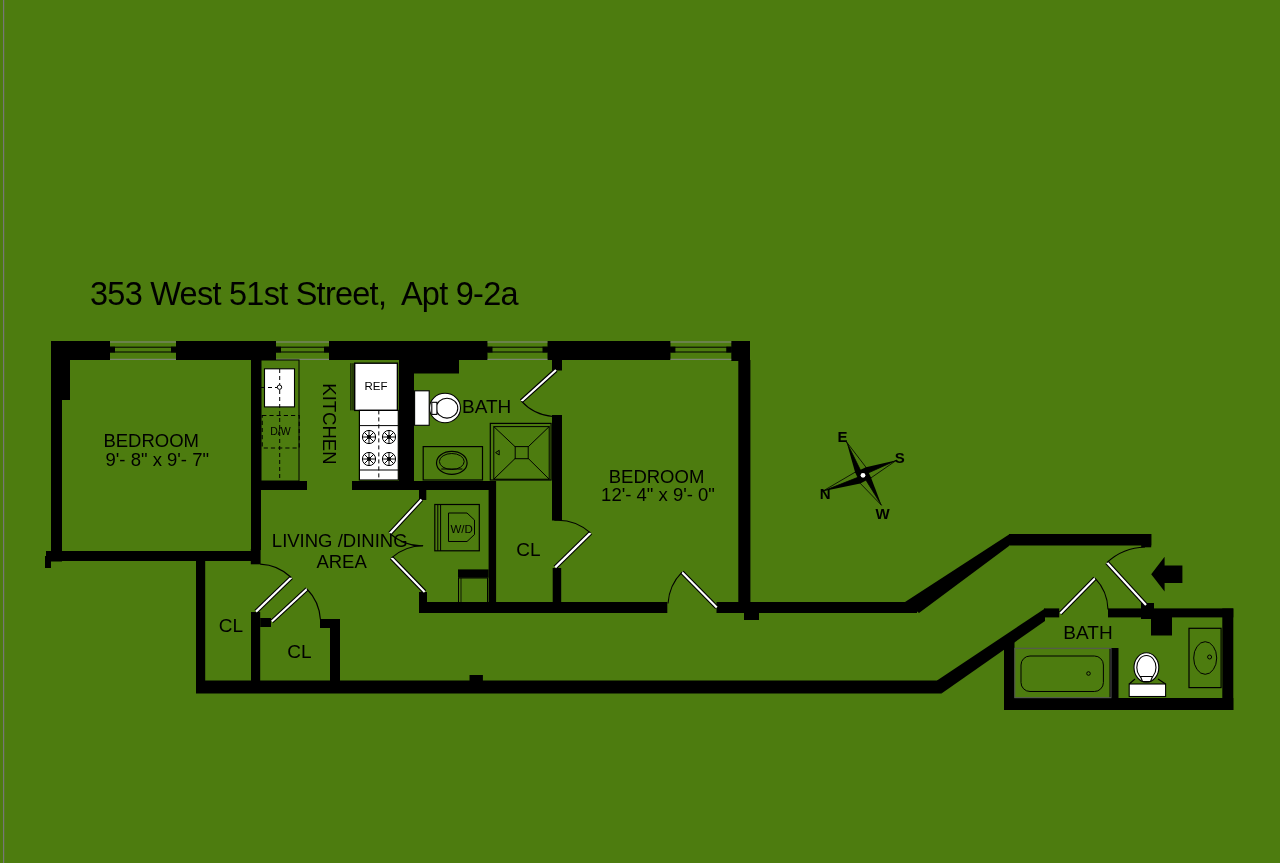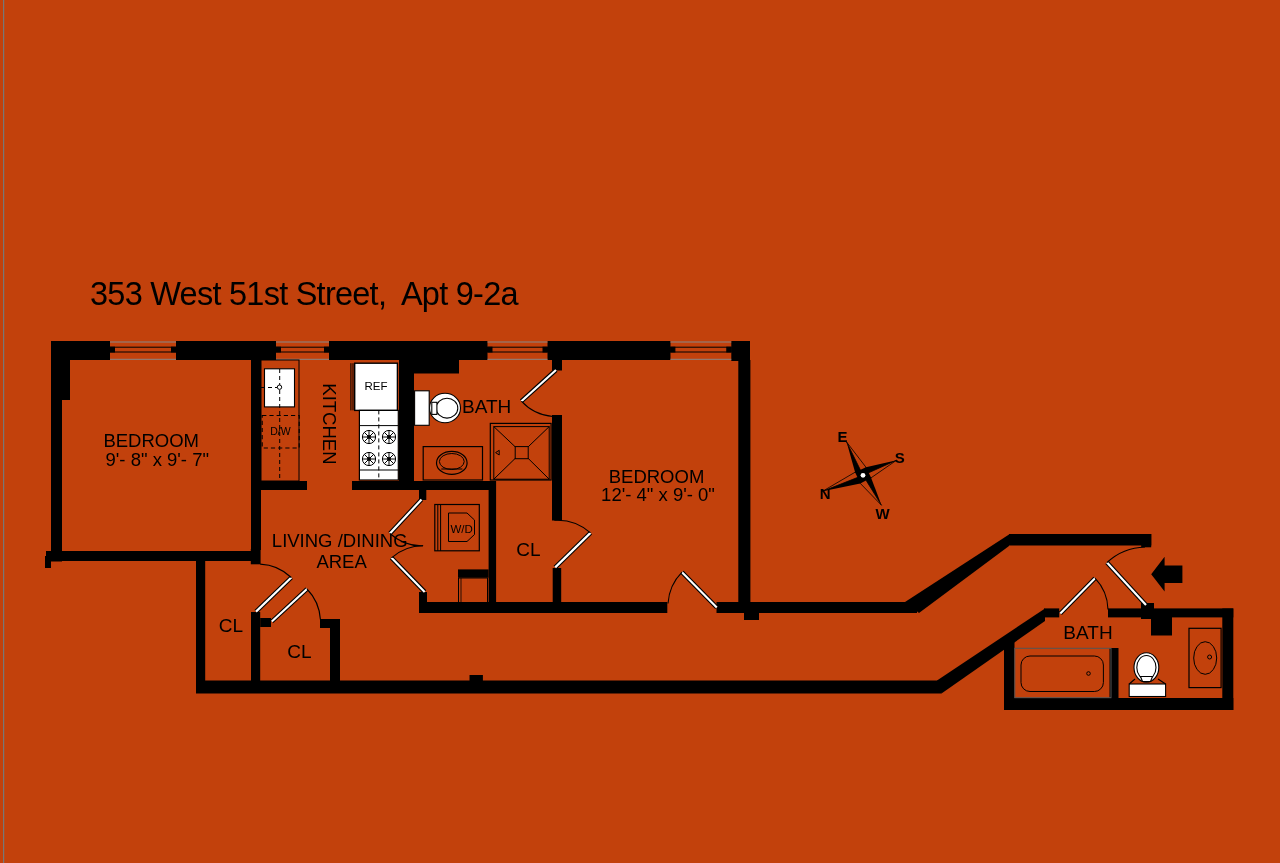--- a/index.html
+++ b/index.html
@@ -1,16 +1,16 @@
 <!DOCTYPE html>
 <html><head>
 <meta charset="utf-8">
 <style>
   html,body{margin:0;padding:0;background:#fff;}
-  #page{position:relative;width:1280px;height:863px;background:#c2410c;overflow:hidden;}
+  #page{position:relative;width:1280px;height:863px;background:#4d7c0f;overflow:hidden;}
   svg{display:block;}
   text{font-family:"Liberation Sans",sans-serif;fill:#000;}
 </style>
 </head>
 <body>
 <div id="page">
 <svg width="1280" height="863" viewBox="0 0 1280 863" xmlns="http://www.w3.org/2000/svg">
 
 <rect x="3" y="0" width="1.2" height="863" fill="#777"></rect>
 

